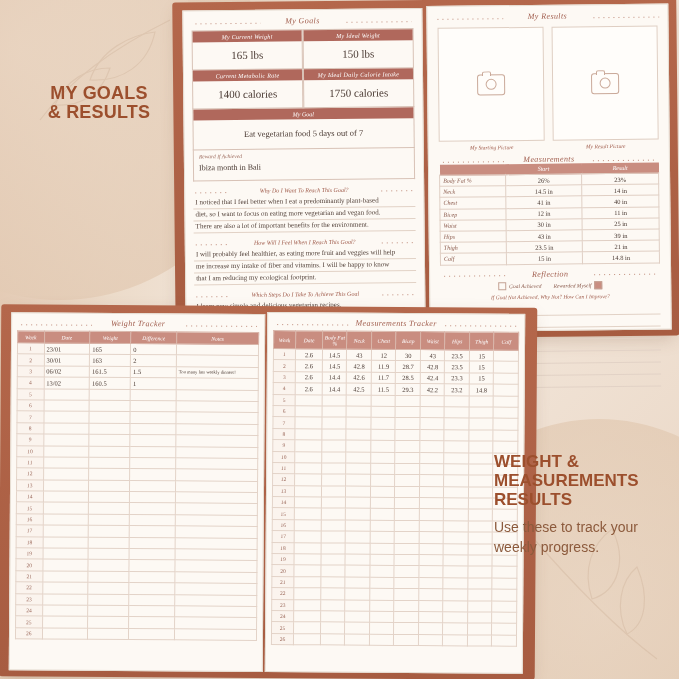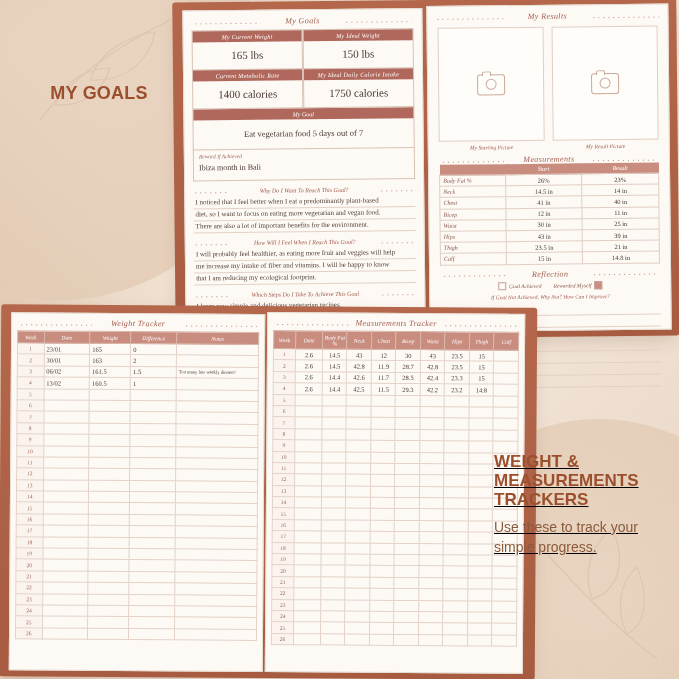--- a/index.html
+++ b/index.html
@@ -99,21 +99,21 @@
   table.tr th{background:#c98d80;color:#fff;font-style:italic;font-weight:normal;font-size:5.5px;padding:2.5px 0;border:1px solid #d9b6aa;}
   table.tr td{border:1px solid #e3d3c8;height:10.4px;padding:0 2px;font-size:6.5px;}
   table.tr td.idx{text-align:center;color:#9c6a5c;font-size:5.5px;background:#fbf4ee;}
   table.tr td.c{text-align:center;}
 
   
   .copy{position:absolute;}
   #copy-goals{left:14px;top:84px;width:170px;text-align:center;}
   #copy-goals .h{font-family:"Liberation Sans",sans-serif;font-weight:bold;color:#9c4f2d;font-size:18px;line-height:19px;letter-spacing:.2px;}
   #copy-goals .p{font-family:"Liberation Sans",sans-serif;color:#8c5a3c;font-size:14.5px;line-height:21px;margin-top:6px;}
-  #copy-track{left:494px;top:452px;width:180px;text-decoration:underline;}
+  #copy-track{left:494px;top:452px;width:180px;}
   #copy-track .h{font-family:"Liberation Sans",sans-serif;font-weight:bold;color:#9c4f2d;font-size:17px;line-height:19px;}
   #copy-track .p{font-family:"Liberation Sans",sans-serif;color:#8c5a3c;font-size:14px;line-height:20px;margin-top:8px;}
 </style>
 </head>
 <body>
 
 <div class="bg-base"></div>
 <div class="band"></div>
 <div class="bg-blob blob1"></div>
 <div class="bg-blob blob2"></div>
@@ -846,20 +846,21 @@
               <td></td>
             </tr>
           </tbody>
       </table>
     </div>
   </div>
 </div>
 
 <div class="copy" id="copy-goals">
   <div class="h">MY GOALS</div>
+  <div class="h">&amp; RESULTS</div>
 </div>
 
 <div class="copy" id="copy-track">
   <div class="h">WEIGHT &amp;</div>
   <div class="h">MEASUREMENTS</div>
-  <div class="h">TRACKERS</div>
-  <div class="p">Use these to track your simple progress.</div>
+  <div class="h">RESULTS</div>
+  <div class="p">Use these to track your weekly progress.</div>
 </div>
 
 </body></html>

